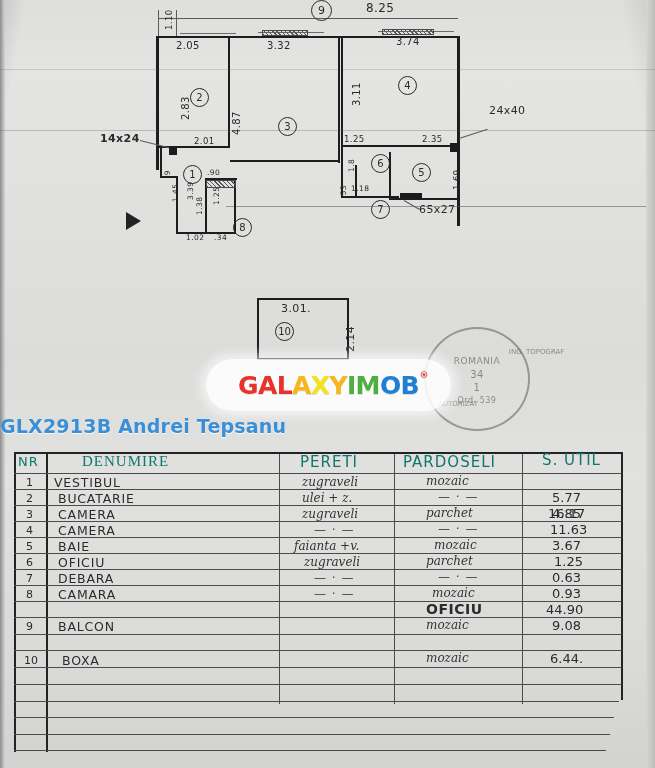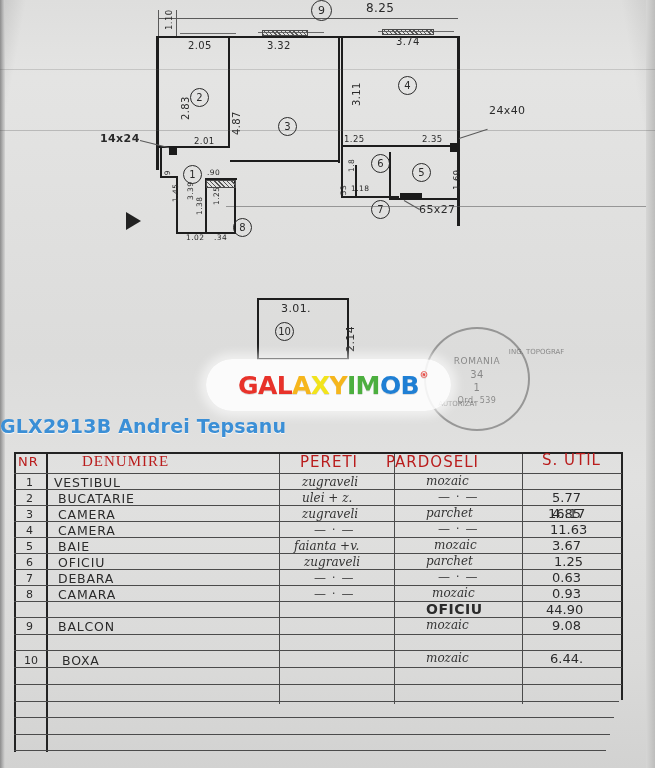--- a/index.html
+++ b/index.html
@@ -136,21 +136,21 @@
   #sched .tl.v{width:1px;}
   #sched .tl.bold{background:#232323;width:1.6px;}
   #sched .tl.boldh{background:#232323;height:1.6px;}
 
   .cell{
     position:absolute;
     color:#2b2b2b;
     font-family:"DejaVu Sans",sans-serif;
     white-space:nowrap;
   }
-  .hd{font-size:15px;letter-spacing:1px;color:#b91c1c;}
+  .hd{font-size:15px;letter-spacing:1px;color:#0f766e;}
   .nr{font-size:11px;}
   .nm{font-size:12.5px;letter-spacing:.8px;}
   .hw{font-family:"DejaVu Serif",serif;font-style:italic;font-size:12px;color:#333;}
   .num{font-size:13px;font-family:"DejaVu Sans",sans-serif;}
   .tot{font-size:14px;font-weight:bold;letter-spacing:.5px;}
   .dashmark{font-size:12px;letter-spacing:1px;color:#444;}
 </style>
 </head>
 <body>
 
@@ -167,21 +167,21 @@
 
     <div class="lbl rot small" style="left:164px;top:30px;">1.10</div>
     <div class="ink vline thin" style="left:158px;top:10px;width:1px;height:26px;"></div>
     <div class="ink vline thin" style="left:176px;top:10px;width:1px;height:26px;"></div>
 
     <div class="ink wall" style="left:156px;top:36px;width:304px;height:2.4px;"></div>
     <div class="ink wall" style="left:156px;top:36px;width:2.6px;height:134px;"></div>
     <div class="ink wall" style="left:457px;top:36px;width:2.6px;height:190px;"></div>
 
     <div class="ink hline dim" style="left:180px;top:33px;width:56px;"></div>
-    <div class="lbl" style="left:188px;top:40px;">2.05</div>
+    <div class="lbl" style="left:176px;top:40px;">2.05</div>
 
     <div class="ink wall" style="left:228px;top:38px;width:2.2px;height:110px;"></div>
     <div class="ink wall" style="left:158px;top:146px;width:72px;height:2.2px;"></div>
     <div class="lbl rot" style="left:180px;top:120px;">2.83</div>
     <div class="roomno" style="left:190px;top:88px;">2</div>
     <div class="lbl small" style="left:194px;top:136px;">2.01</div>
 
     <div class="ink hline dim" style="left:258px;top:32px;width:66px;"></div>
     <div class="doorswing" style="left:262px;top:30px;width:44px;height:4px;"></div>
     <div class="lbl" style="left:267px;top:40px;">3.32</div>
@@ -310,21 +310,21 @@
     <div class="tl h" style="left:0px;top:215px;width:608px;"></div>
     <div class="tl h" style="left:0px;top:232px;width:608px;"></div>
     <div class="tl h" style="left:0px;top:249px;width:605px;"></div>
     <div class="tl h" style="left:0px;top:265px;width:600px;"></div>
     <div class="tl h" style="left:0px;top:282px;width:596px;"></div>
     <div class="tl h" style="left:0px;top:298px;width:592px;"></div>
 
     <div class="cell hd" style="left:4px;top:2px;font-size:13px;">NR</div>
     <div class="cell hd" style="left:68px;top:1px;font-family:Liberation Serif, serif;">DENUMIRE</div>
     <div class="cell hd" style="left:286px;top:1px;">PERETI</div>
-    <div class="cell hd" style="left:372px;top:1px;">PARDOSELI</div>
+    <div class="cell hd" style="left:389px;top:1px;">PARDOSELI</div>
     <div class="cell hd" style="left:528px;top:-1px;">S. UTIL</div>
 
     <div class="cell nr" style="left:12px;top:24px;">1</div>
     <div class="cell nm" style="left:40px;top:23px;">VESTIBUL</div>
 
     <div class="cell nr" style="left:12px;top:40px;">2</div>
     <div class="cell nm" style="left:44px;top:39px;">BUCATARIE</div>
 
     <div class="cell nr" style="left:12px;top:56px;">3</div>
     <div class="cell nm" style="left:44px;top:55px;">CAMERA</div>

